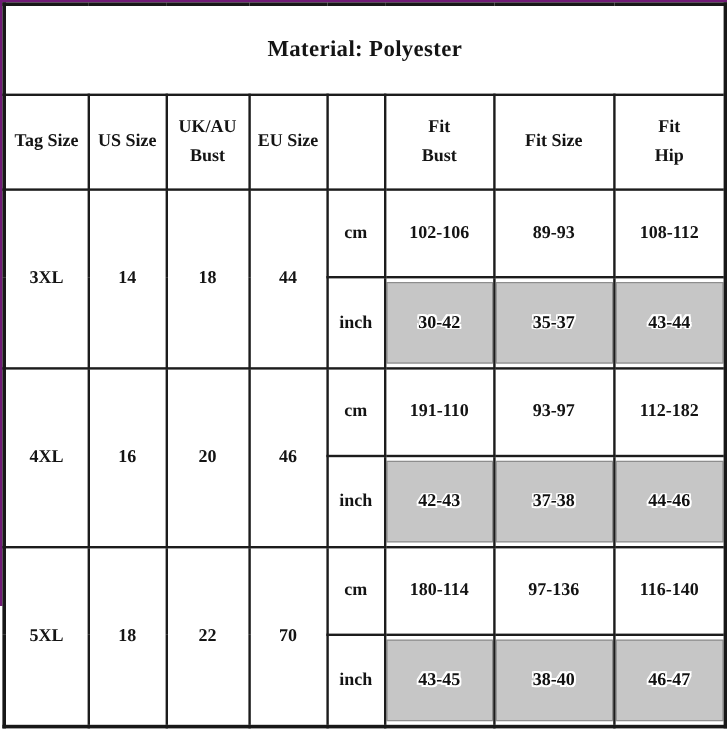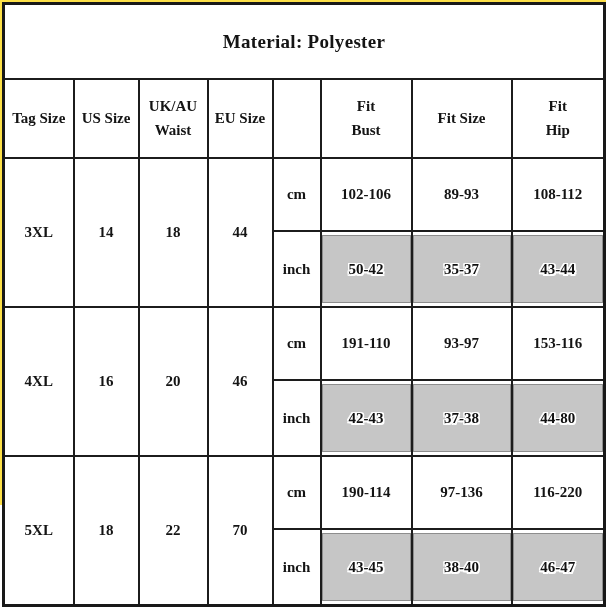--- a/index.html
+++ b/index.html
@@ -7,21 +7,21 @@
     padding: 0;
     width: 606px;
     height: 615px;
     background: #ffffff;
     font-family: "Liberation Serif", "DejaVu Serif", serif;
   }
   .sheet {
     position: absolute;
     left: 0; top: 0;
     width: 606px; height: 505px;
-    background: #fde047;
+    background: #701a75;
   }
   table.size-chart {
     position: absolute;
     left: 2px; top: 2px;
     width: 601px;
     border-collapse: collapse;
     table-layout: fixed;
     border: 3px solid #181818;
     background: #ffffff;
   }
@@ -96,21 +96,21 @@
 
     <tbody>
         <tr class="title-row">
       <td colspan="8">Material: Polyester</td>
     </tr>
 
     <tr class="head-row">
       <th>Tag Size</th>
       <th>US Size</th>
       <th>UK/AU
-Waist</th>
+Bust</th>
       <th>EU Size</th>
       <th></th>
       <th>Fit
 Bust</th>
       <th>Fit Size</th>
       <th>Fit
 Hip</th>
     </tr>
 
     <tr class="cm-row">
@@ -119,62 +119,62 @@
       <td class="size-span" rowspan="2">18</td>
       <td class="size-span" rowspan="2">44</td>
       <td class="unit-cell">cm</td>
       <td>102-106</td>
       <td>89-93</td>
       <td>108-112</td>
     </tr>
     <tr class="inch-row">
       <td class="unit-cell">inch</td>
       <td class="shaded">
-            <div class="gray-box">50-42</div>
+            <div class="gray-box">30-42</div>
           </td>
       <td class="shaded">
             <div class="gray-box">35-37</div>
           </td>
       <td class="shaded">
             <div class="gray-box">43-44</div>
           </td>
     </tr>
 
     <tr class="cm-row">
       <td class="size-span" rowspan="2">4XL</td>
       <td class="size-span" rowspan="2">16</td>
       <td class="size-span" rowspan="2">20</td>
       <td class="size-span" rowspan="2">46</td>
       <td class="unit-cell">cm</td>
       <td>191-110</td>
       <td>93-97</td>
-      <td>153-116</td>
+      <td>112-182</td>
     </tr>
     <tr class="inch-row">
       <td class="unit-cell">inch</td>
       <td class="shaded">
             <div class="gray-box">42-43</div>
           </td>
       <td class="shaded">
             <div class="gray-box">37-38</div>
           </td>
       <td class="shaded">
-            <div class="gray-box">44-80</div>
+            <div class="gray-box">44-46</div>
           </td>
     </tr>
 
     <tr class="cm-row">
       <td class="size-span" rowspan="2">5XL</td>
       <td class="size-span" rowspan="2">18</td>
       <td class="size-span" rowspan="2">22</td>
       <td class="size-span" rowspan="2">70</td>
       <td class="unit-cell">cm</td>
-      <td>190-114</td>
+      <td>180-114</td>
       <td>97-136</td>
-      <td>116-220</td>
+      <td>116-140</td>
     </tr>
     <tr class="inch-row">
       <td class="unit-cell">inch</td>
       <td class="shaded">
             <div class="gray-box">43-45</div>
           </td>
       <td class="shaded">
             <div class="gray-box">38-40</div>
           </td>
       <td class="shaded">

